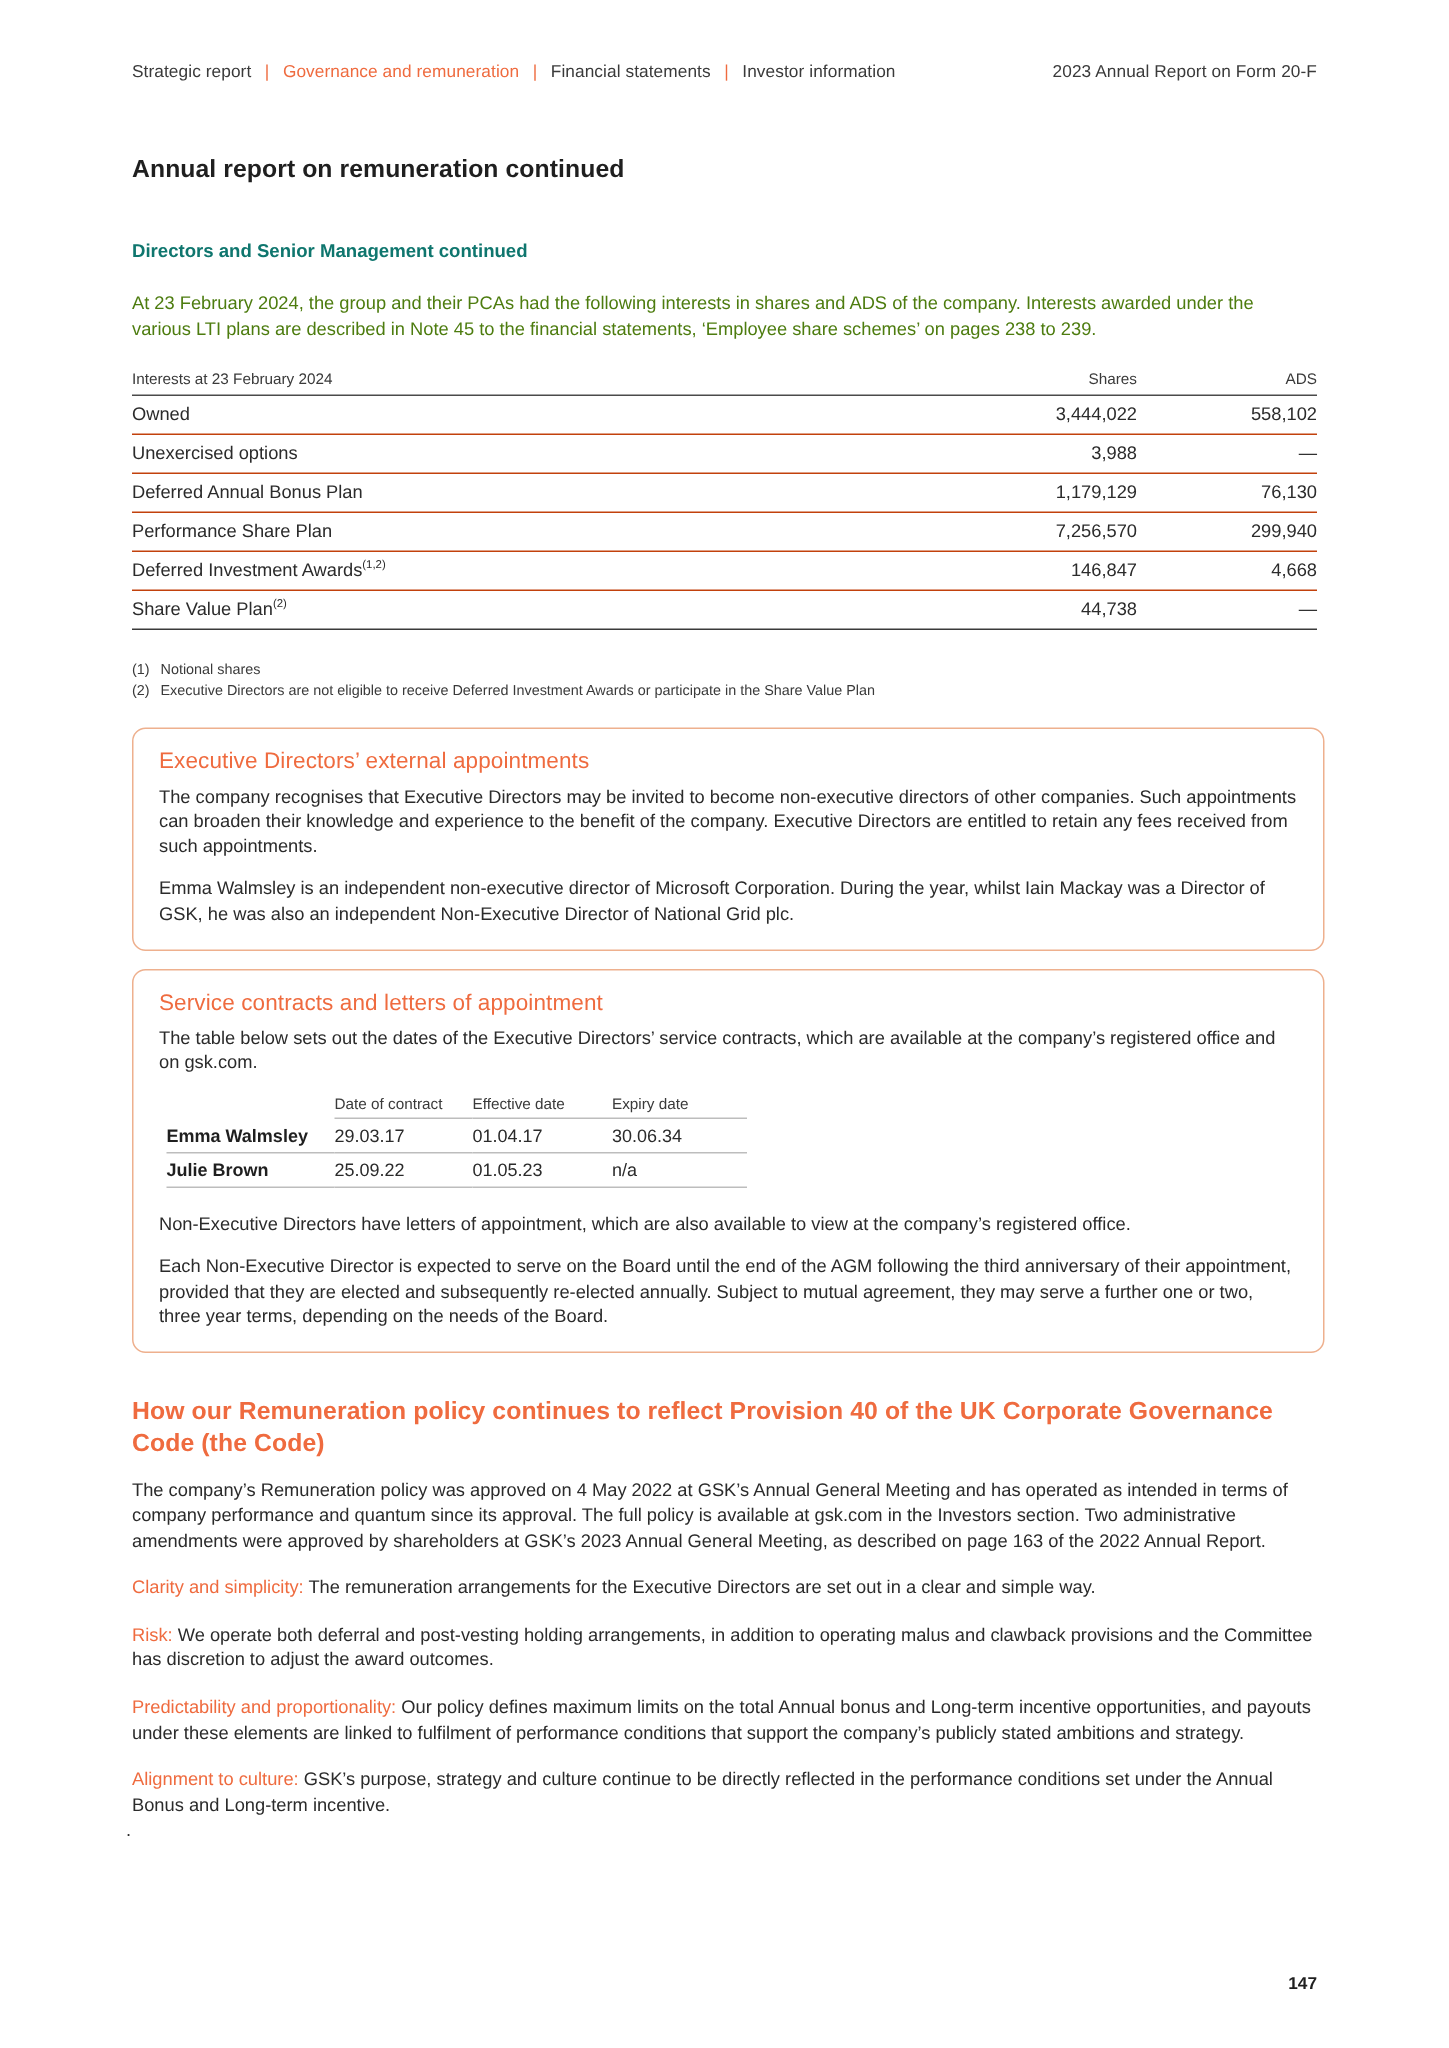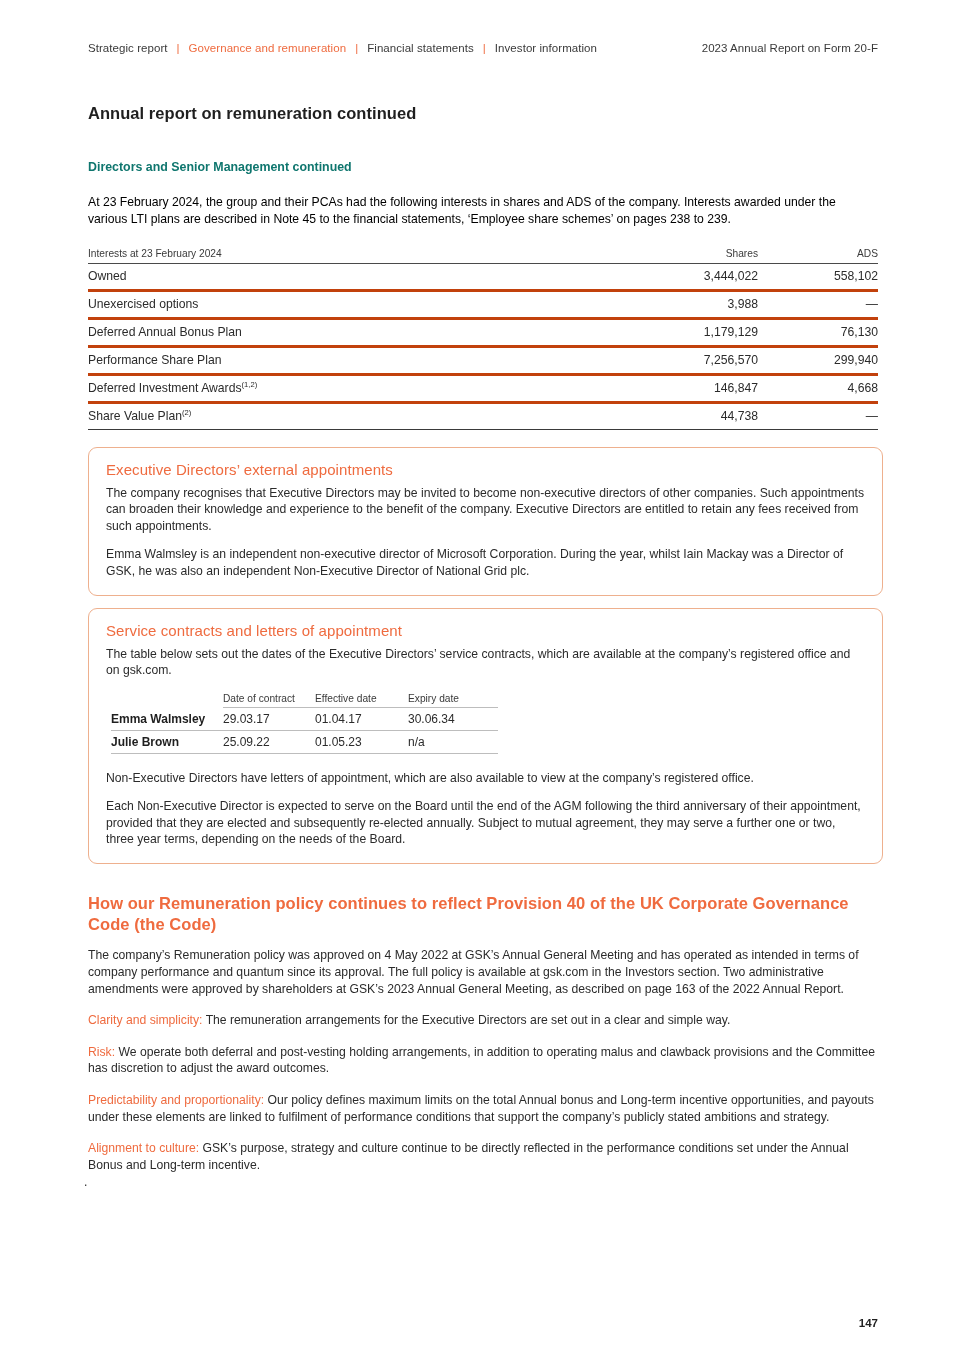--- a/index.html
+++ b/index.html
@@ -66,21 +66,21 @@
   h2.subtitle {
     font-size: 12.4px;
     font-weight: bold;
     color: #0f766e;
     margin: 37px 0 0 0;
   }
   p.intro {
     font-size: 12.2px;
     line-height: 16.5px;
     margin: 20px 0 0 0;
-    color: #000000;
+    color: #4d7c0f;
   }
 
   
   table.interests {
     width: 790px;
     border-collapse: collapse;
     margin-top: 21px;
     font-size: 12.2px;
   }
   table.interests th {
@@ -88,21 +88,21 @@
     font-size: 10.2px;
     color: #3a3a3a;
     padding: 0 0 4px 0;
     text-align: left;
     border-bottom: 1px solid #4a4a4a;
     vertical-align: bottom;
   }
   table.interests th.num { text-align: right; }
   table.interests td {
     padding: 5px 0 5px 0;
-    border-bottom: 3px solid #c2410c;
+    border-bottom: 1px solid #c2410c;
     color: #2b2b2b;
     font-size: 12.2px;
     line-height: 15px;
   }
   table.interests td.num { text-align: right; }
   table.interests tr.last td { border-bottom: 1.6px solid #3a3a3a; }
   sup.fn { font-size: 7.6px; vertical-align: super; line-height: 0; }
   .col-label { width: 520px; }
   .col-shares { width: 150px; }
   .col-ads { width: 120px; }
@@ -279,20 +279,28 @@
           <td class="num">4,668</td>
         </tr>
         <tr class="last">
           <td><span>Share Value Plan</span><sup class="fn">(2)</sup></td>
           <td class="num">44,738</td>
           <td class="num">—</td>
         </tr>
       </tbody>
     </table>
 
+    <div class="notes">
+      <div>
+        <span class="note-num">(1)</span><span>Notional shares</span>
+      </div>
+      <div>
+        <span class="note-num">(2)</span><span>Executive Directors are not eligible to receive Deferred Investment Awards or participate in the Share Value Plan</span>
+      </div>
+    </div>
 
     <div class="callout">
       <h3>Executive Directors’ external appointments</h3>
       <p>The company recognises that Executive Directors may be invited to become non-executive directors of other companies. Such appointments can broaden their knowledge and experience to the benefit of the company. Executive Directors are entitled to retain any fees received from such appointments.</p>
       <p>Emma Walmsley is an independent non-executive director of Microsoft Corporation. During the year, whilst Iain Mackay was a Director of GSK, he was also an independent Non-Executive Director of National Grid plc.</p>
     </div>
 
     <div class="callout second">
       <h3>Service contracts and letters of appointment</h3>
       <p>The table below sets out the dates of the Executive Directors’ service contracts, which are available at the company’s registered office and on gsk.com.</p>

